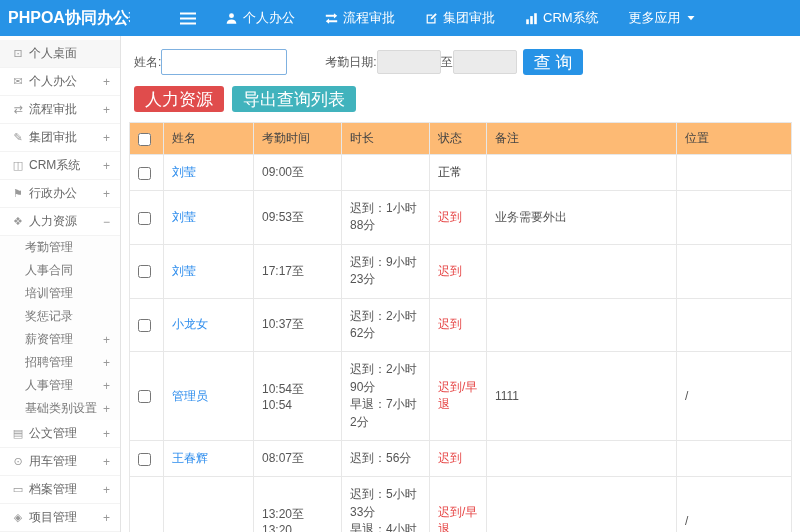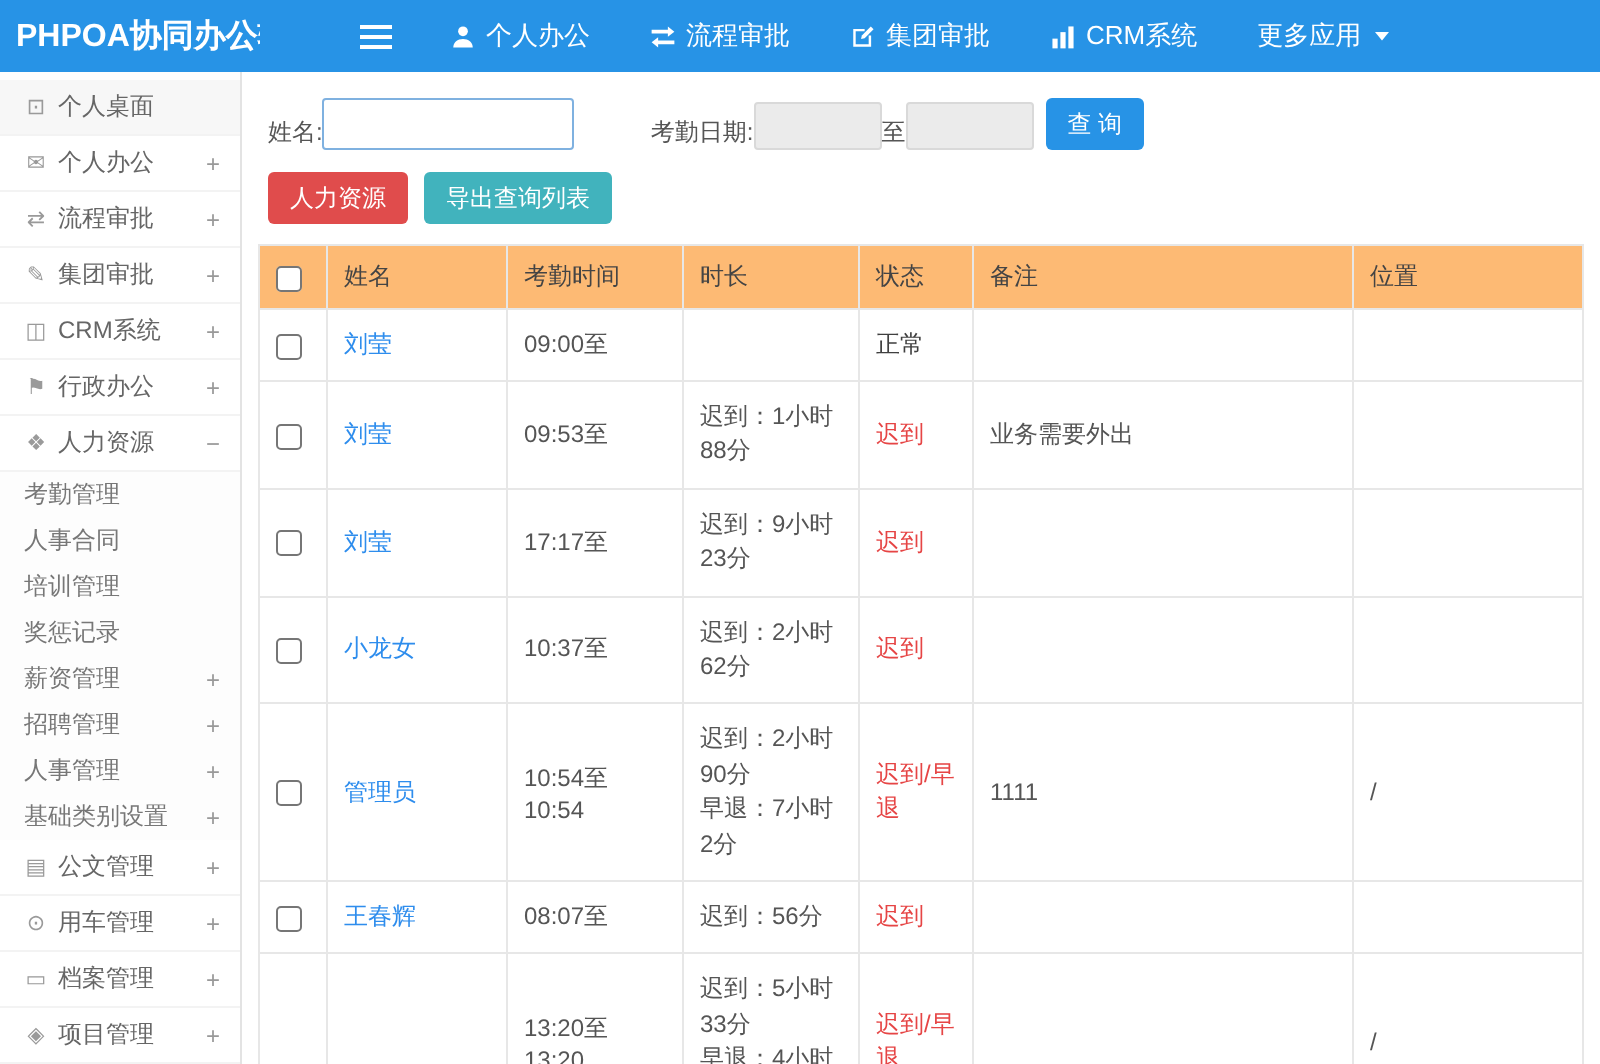--- a/index.html
+++ b/index.html
@@ -17,40 +17,40 @@
   .nav-icon{display:flex;align-items:center}
 
   
   .body-row{flex:1;display:flex;min-height:0}
 
   
   .sidebar{flex:0 0 120px;width:120px;background:#fdfdfd;border-right:1px solid #e3e3e3;overflow:hidden;padding-top:4px}
   .side-item{display:flex;align-items:center;height:28px;box-sizing:border-box;padding:0 8px 0 10px;
              cursor:pointer;color:#666;background:#fff;border-bottom:1px solid #f3f3f3;white-space:nowrap}
   .side-item.first{background:#f7f7f7}
-  .side-item.sub{height:23px;padding-left:12px;border-bottom:none;background:#fdfdfd;color:#777}
+  .side-item.sub{height:23px;padding-left:25px;border-bottom:none;background:#fdfdfd;color:#777}
   .side-icon{width:16px;margin-right:3px;color:#9a9a9a;font-size:11px;text-align:center}
   .side-label{flex:1;overflow:hidden;text-overflow:ellipsis}
   .side-toggle{color:#999;font-size:12px;padding:0 2px}
 
   
   .main{flex:1;min-width:0;display:flex;flex-direction:column;background:#fff}
   .tabbar{flex:0 0 27px;height:27px;background:#f0f0f0;border-bottom:1px solid #d8d8d8;display:flex}
   .tab{padding:0 14px;line-height:26px;color:#555;border-right:1px solid #dcdcdc;cursor:pointer}
   .tab.active{background:#fff;color:var(--accent,#2793e6);border-top:2px solid var(--accent,#2793e6);
               line-height:24px;font-weight:bold}
 
-  .filterbar{display:flex;align-items:flex-end;padding:13px 12px 11px 13px;gap:0}
+  .filterbar{display:flex;align-items:center;padding:13px 12px 11px 13px;gap:0}
   .flabel{color:#555;white-space:nowrap}
   .date-label{margin-left:38px}
   .name-input{width:126px;height:26px;box-sizing:border-box;border:1px solid #7fb1e0;border-radius:2px;
               padding:0 5px;outline:none;font-family:inherit;font-size:12px}
   .date-input{width:64px;height:24px;box-sizing:border-box;background:#ebebeb;border:1px solid #d9d9d9;
               border-radius:2px;padding:0 4px;font-family:inherit;font-size:12px}
-  .btn{border:none;height:26px;padding:0 11px;border-radius:3px;color:#fff;font-size:12px;cursor:pointer;
+  .btn{border:none;height:26px;padding:0 11px;border-radius:3px;color:#fff;font-size:17px;cursor:pointer;
        font-family:inherit;white-space:nowrap}
   .btn-primary{background:var(--accent,#2793e6);margin-left:6px}
   .actionbar{display:flex;gap:8px;padding:0 12px 10px 13px}
   .btn-danger{background:var(--danger,#e04c4c)}
   .btn-teal{background:var(--teal,#41b3bd)}
 
   
   .table-wrap{flex:1;overflow:hidden;padding:0 8px}
   table.grid{width:100%;border-collapse:collapse;table-layout:fixed}
   .grid th,.grid td{border:1px solid #e7e7e7;padding:9px 8px;text-align:left;font-weight:normal;

